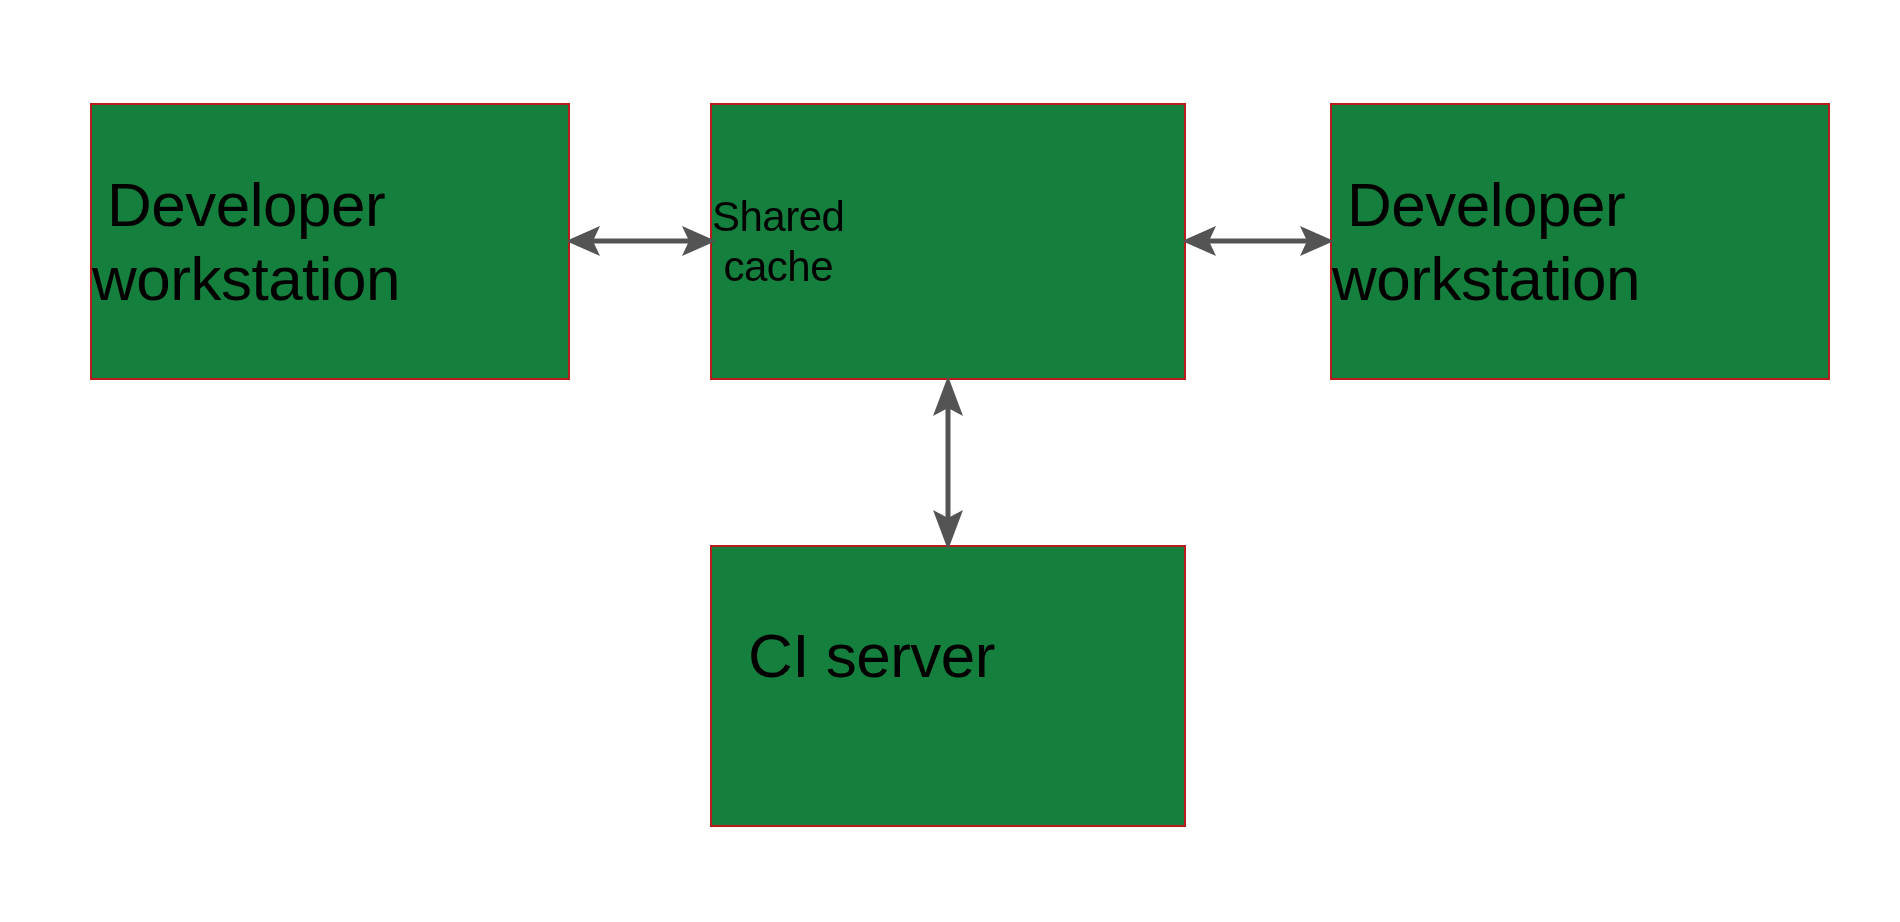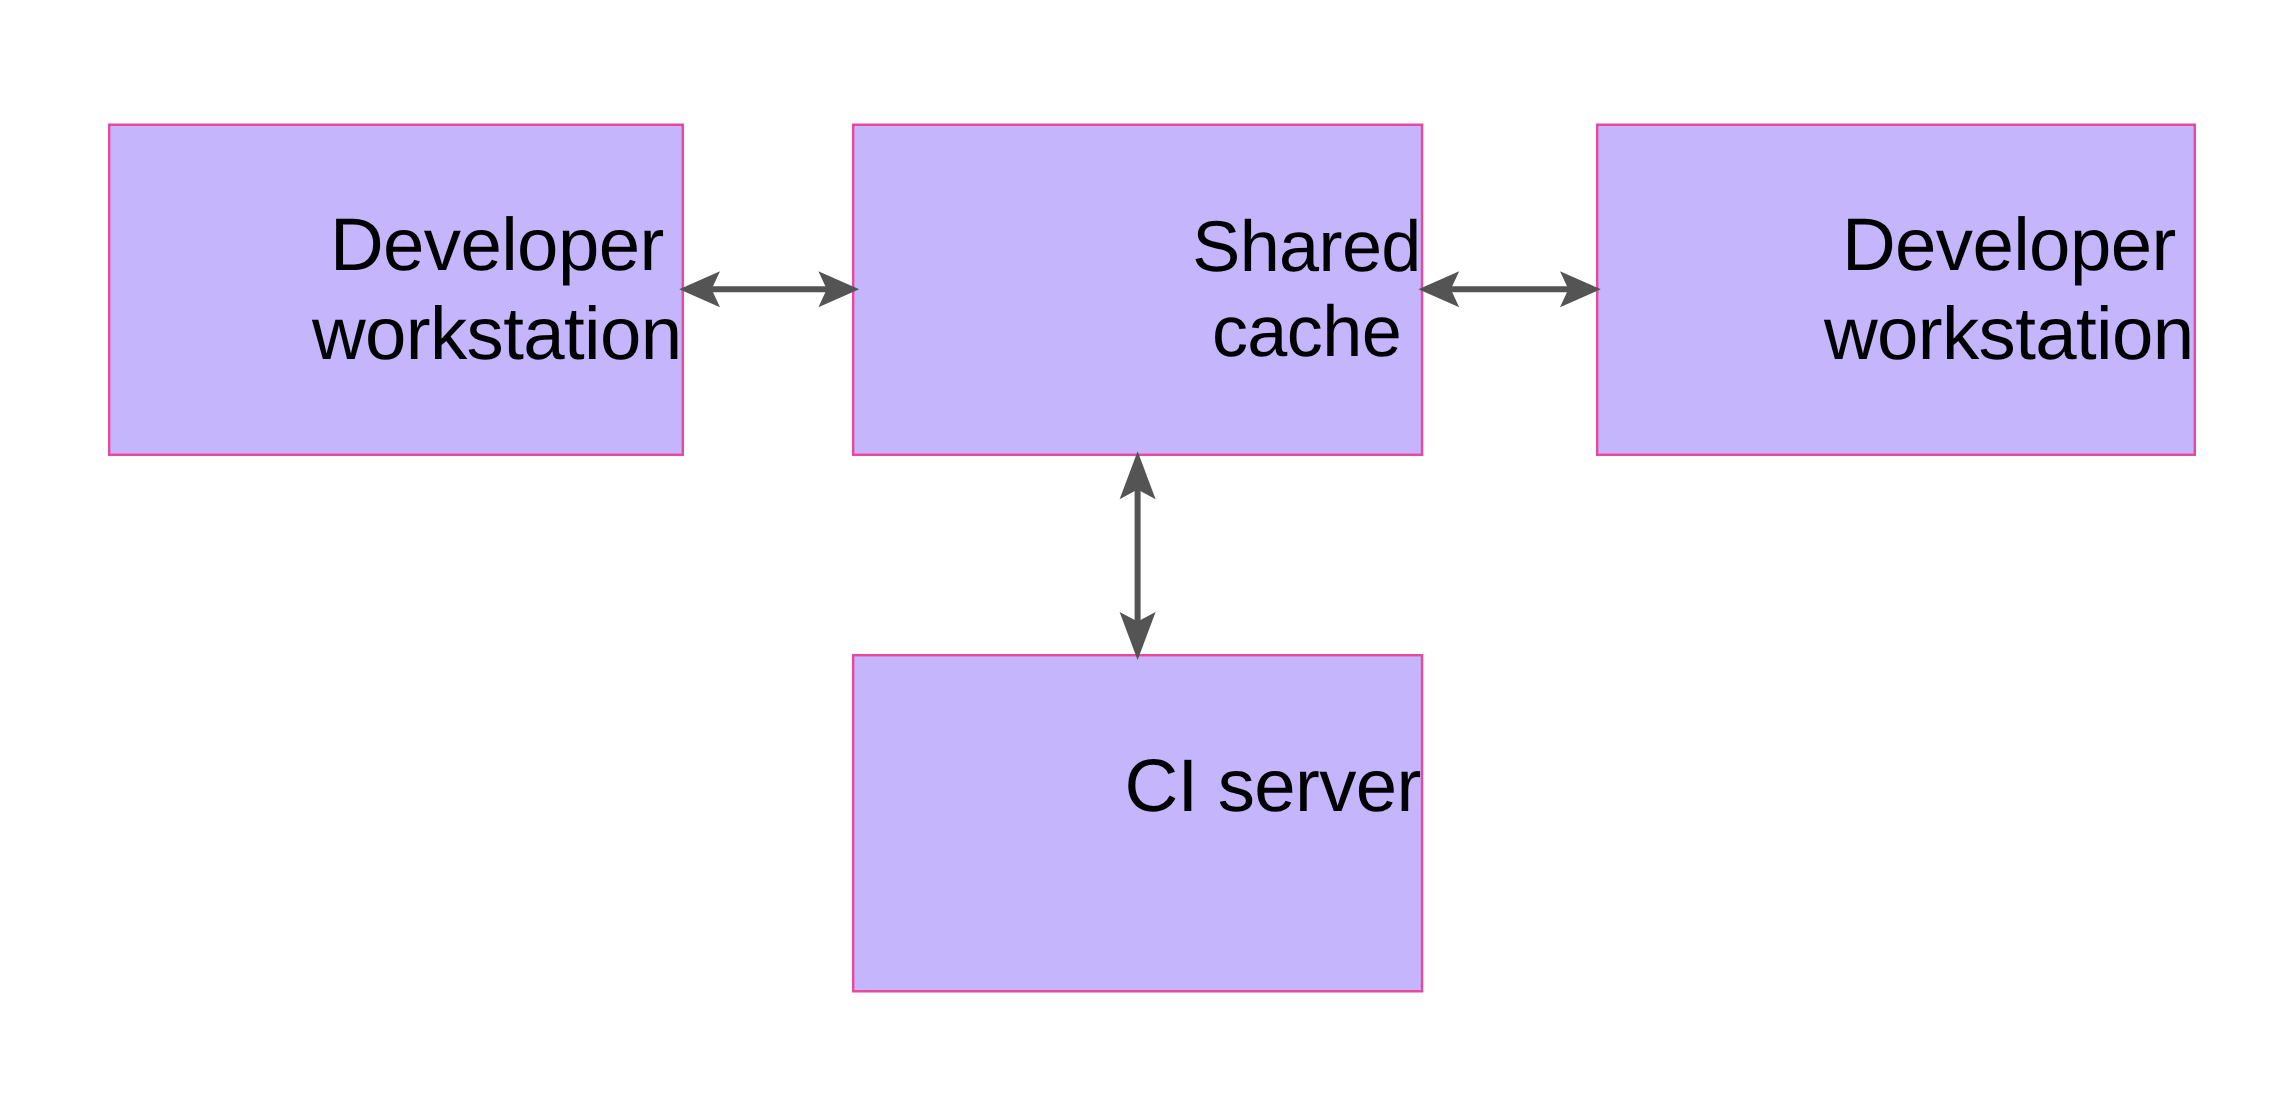--- a/index.html
+++ b/index.html
@@ -13,25 +13,25 @@
   #canvas {
     position: relative;
     width: 1900px;
     height: 922px;
     background: #ffffff;
     overflow: hidden;
   }
   .node {
     position: absolute;
     box-sizing: border-box;
-    background: #c4b5fd;
-    border: 2px solid #ec4899;
+    background: #15803d;
+    border: 2px solid #b91c1c;
     display: flex;
     align-items: center;
-    justify-content: flex-end;
+    justify-content: flex-start;
     text-align: center;
     color: #000000;
     font-family: "Liberation Sans", sans-serif;
     font-weight: 400;
     line-height: 1.18;
     letter-spacing: -0.5px;
     white-space: pre-line;
     user-select: none;
   }
   
@@ -41,21 +41,21 @@
     width: 480px;
     height: 277px;
     font-size: 62px;
   }
   
   #node-shared-cache {
     left: 710px;
     top: 103px;
     width: 476px;
     height: 277px;
-    font-size: 60px;
+    font-size: 42px;
   }
   
   #node-dev-right {
     left: 1330px;
     top: 103px;
     width: 500px;
     height: 277px;
     font-size: 62px;
   }
   

